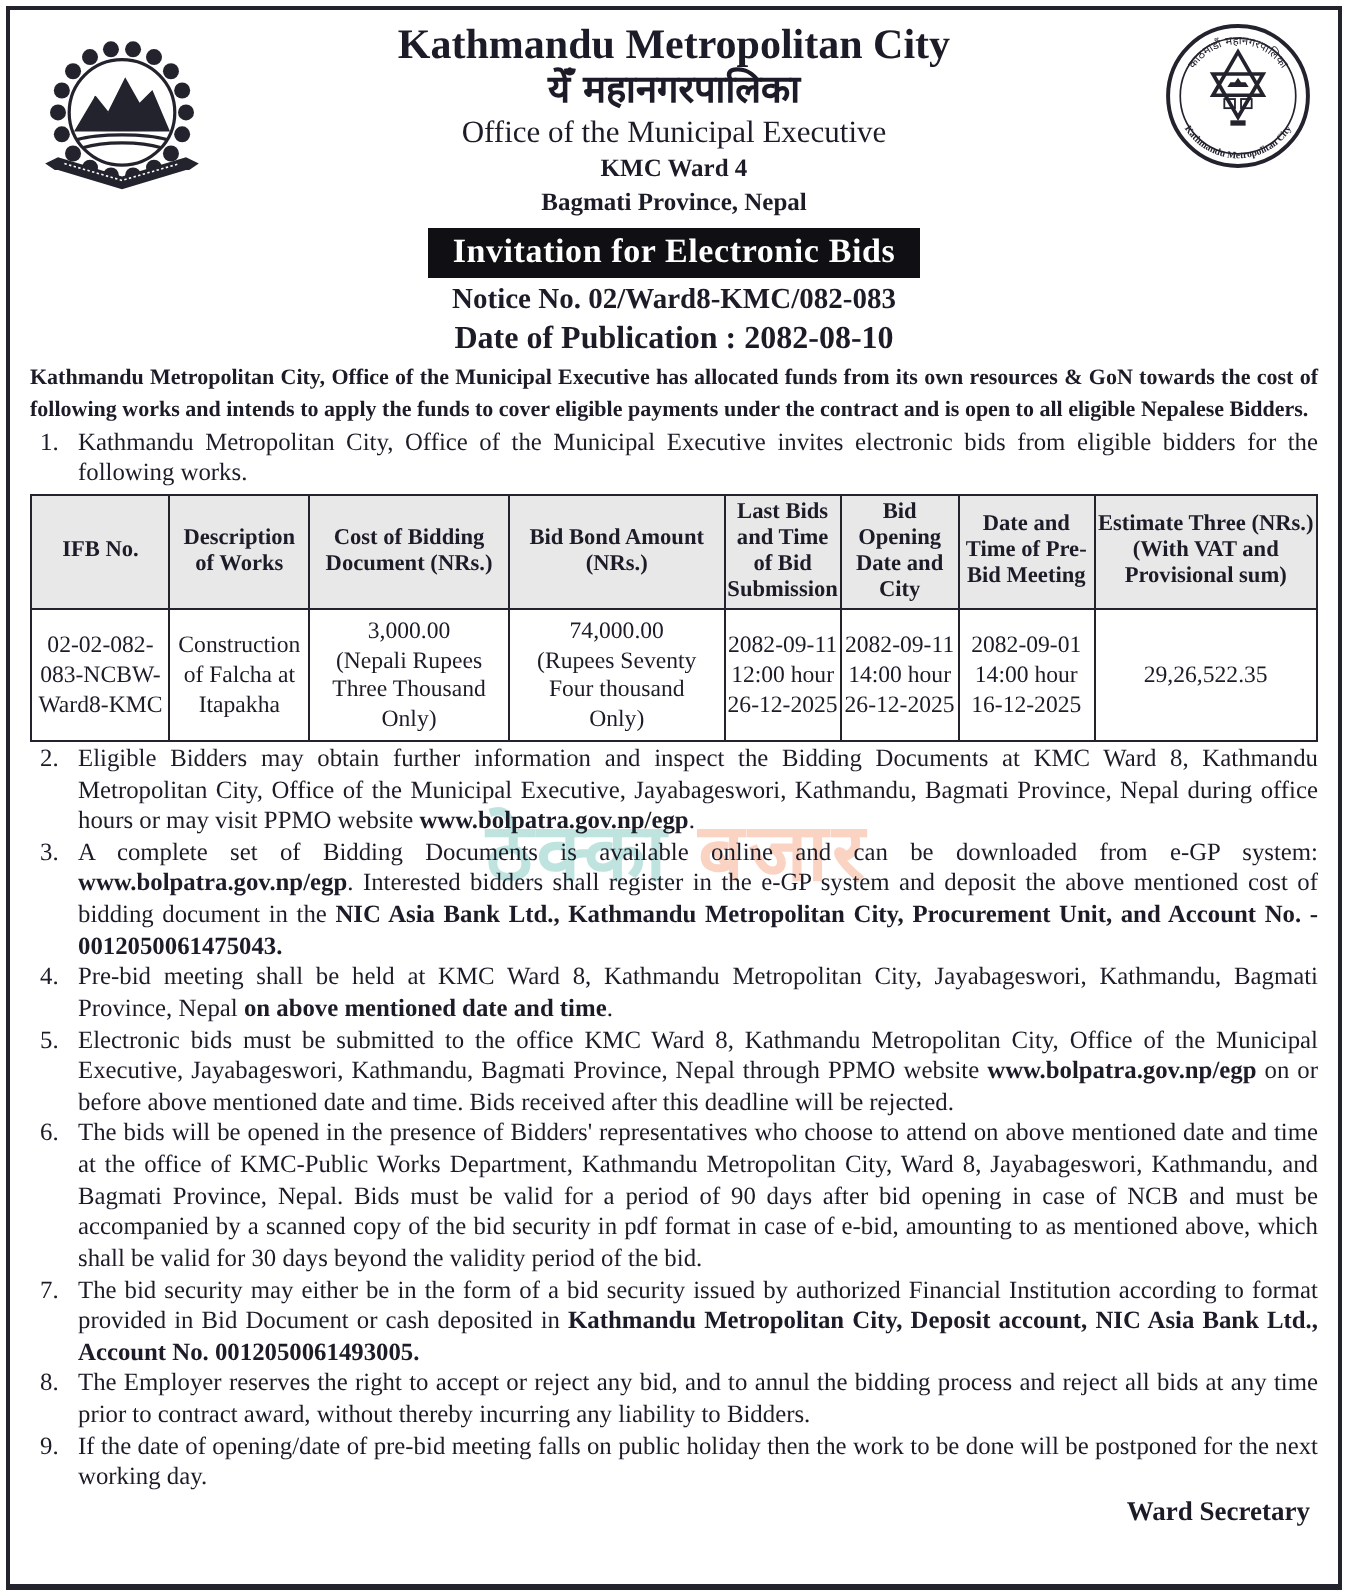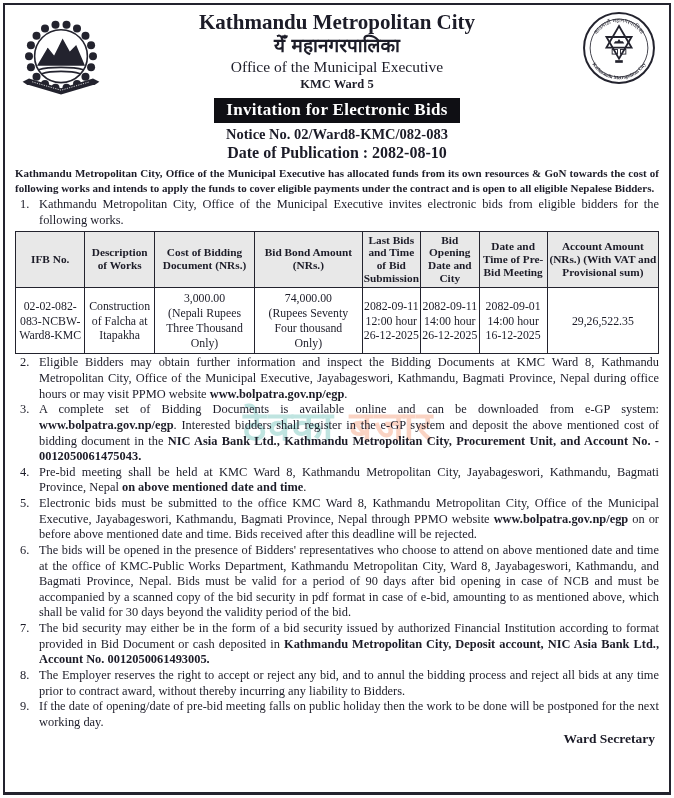--- a/index.html
+++ b/index.html
@@ -116,21 +116,22 @@
         <path d="M50 64 L33.5 35.5 L66.5 35.5 Z" class="stroke" stroke-width="2.4"></path>
         <path class="ink" d="M43,44 h14 l-2,-3 h-3 l-2,-3 l-2,3 h-3 Z"></path>
         <rect x="41" y="52" width="7" height="6" class="stroke" stroke-width="1.2"></rect>
         <rect x="52" y="52" width="7" height="6" class="stroke" stroke-width="1.2"></rect>
         <rect x="45" y="66" width="10" height="3.5" class="ink"></rect>
       </svg>
 
       <div class="title">Kathmandu Metropolitan City</div>
       <div class="nepali">येँ महानगरपालिका</div>
       <div class="office">Office of the Municipal Executive</div>
-      <div class="subline">KMC Ward 5</div>
+      <div class="subline">KMC Ward 4</div>
+      <div class="subline">Bagmati Province, Nepal</div>
     </div>
 
     <div class="banner-wrap">
       <div class="banner">Invitation for Electronic Bids</div>
     </div>
 
     <div class="notice-no">Notice No. 02/Ward8-KMC/082-083</div>
     <div class="pub-date">Date of Publication : 2082-08-10</div>
 
     <div class="intro">Kathmandu Metropolitan City, Office of the Municipal Executive has allocated funds from its own resources &amp; GoN towards the cost of following works and intends to apply the funds to cover eligible payments under the contract and is open to all eligible Nepalese Bidders.</div>
@@ -155,21 +156,21 @@
       </colgroup>
       <thead>
           <tr id="bid-table-head-row">
             <th>IFB No.</th>
             <th>Description of Works</th>
             <th>Cost of Bidding Document (NRs.)</th>
             <th>Bid Bond Amount (NRs.)</th>
             <th>Last Bids and Time of Bid Submission</th>
             <th>Bid Opening Date and City</th>
             <th>Date and Time of Pre-Bid Meeting</th>
-            <th>Account Amount (NRs.) (With VAT and Provisional sum)</th>
+            <th>Estimate Three (NRs.) (With VAT and Provisional sum)</th>
           </tr>
         </thead>
       <tbody id="bid-table-body">
           <tr>
             <td>02-02-082-
 083-NCBW-
 Ward8-KMC</td>
             <td>Construction
 of Falcha at
 Itapakha</td>

